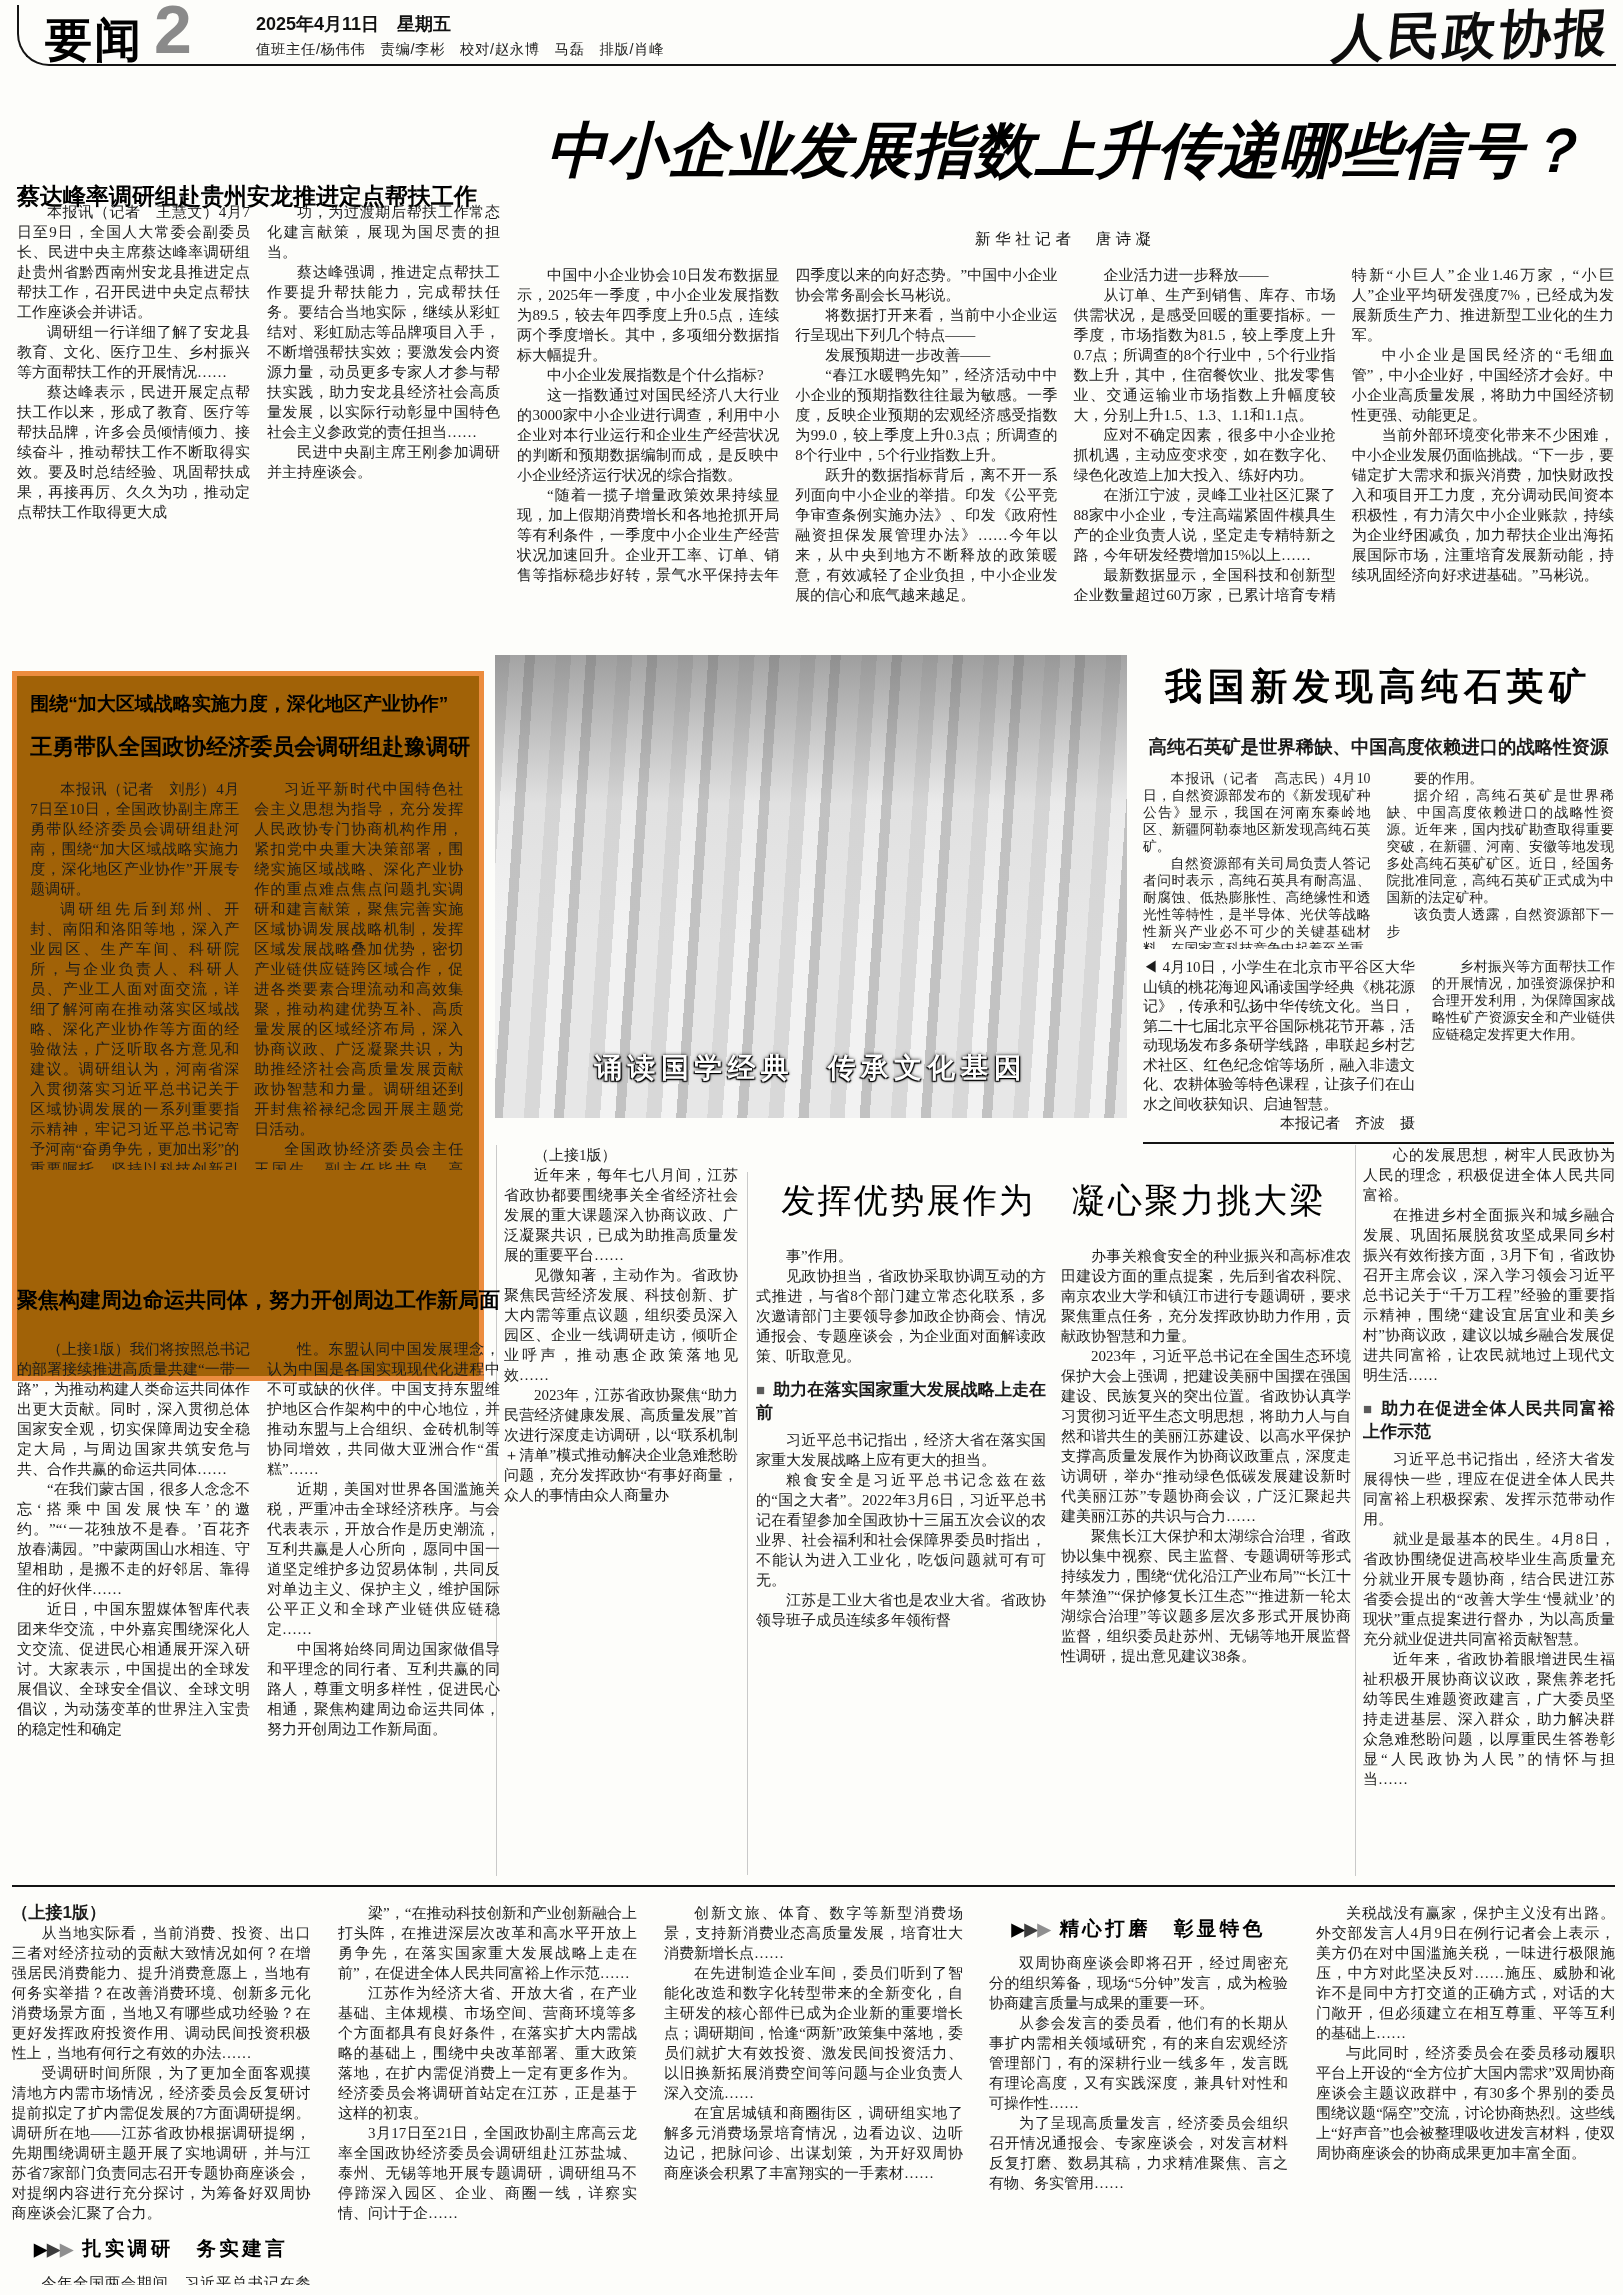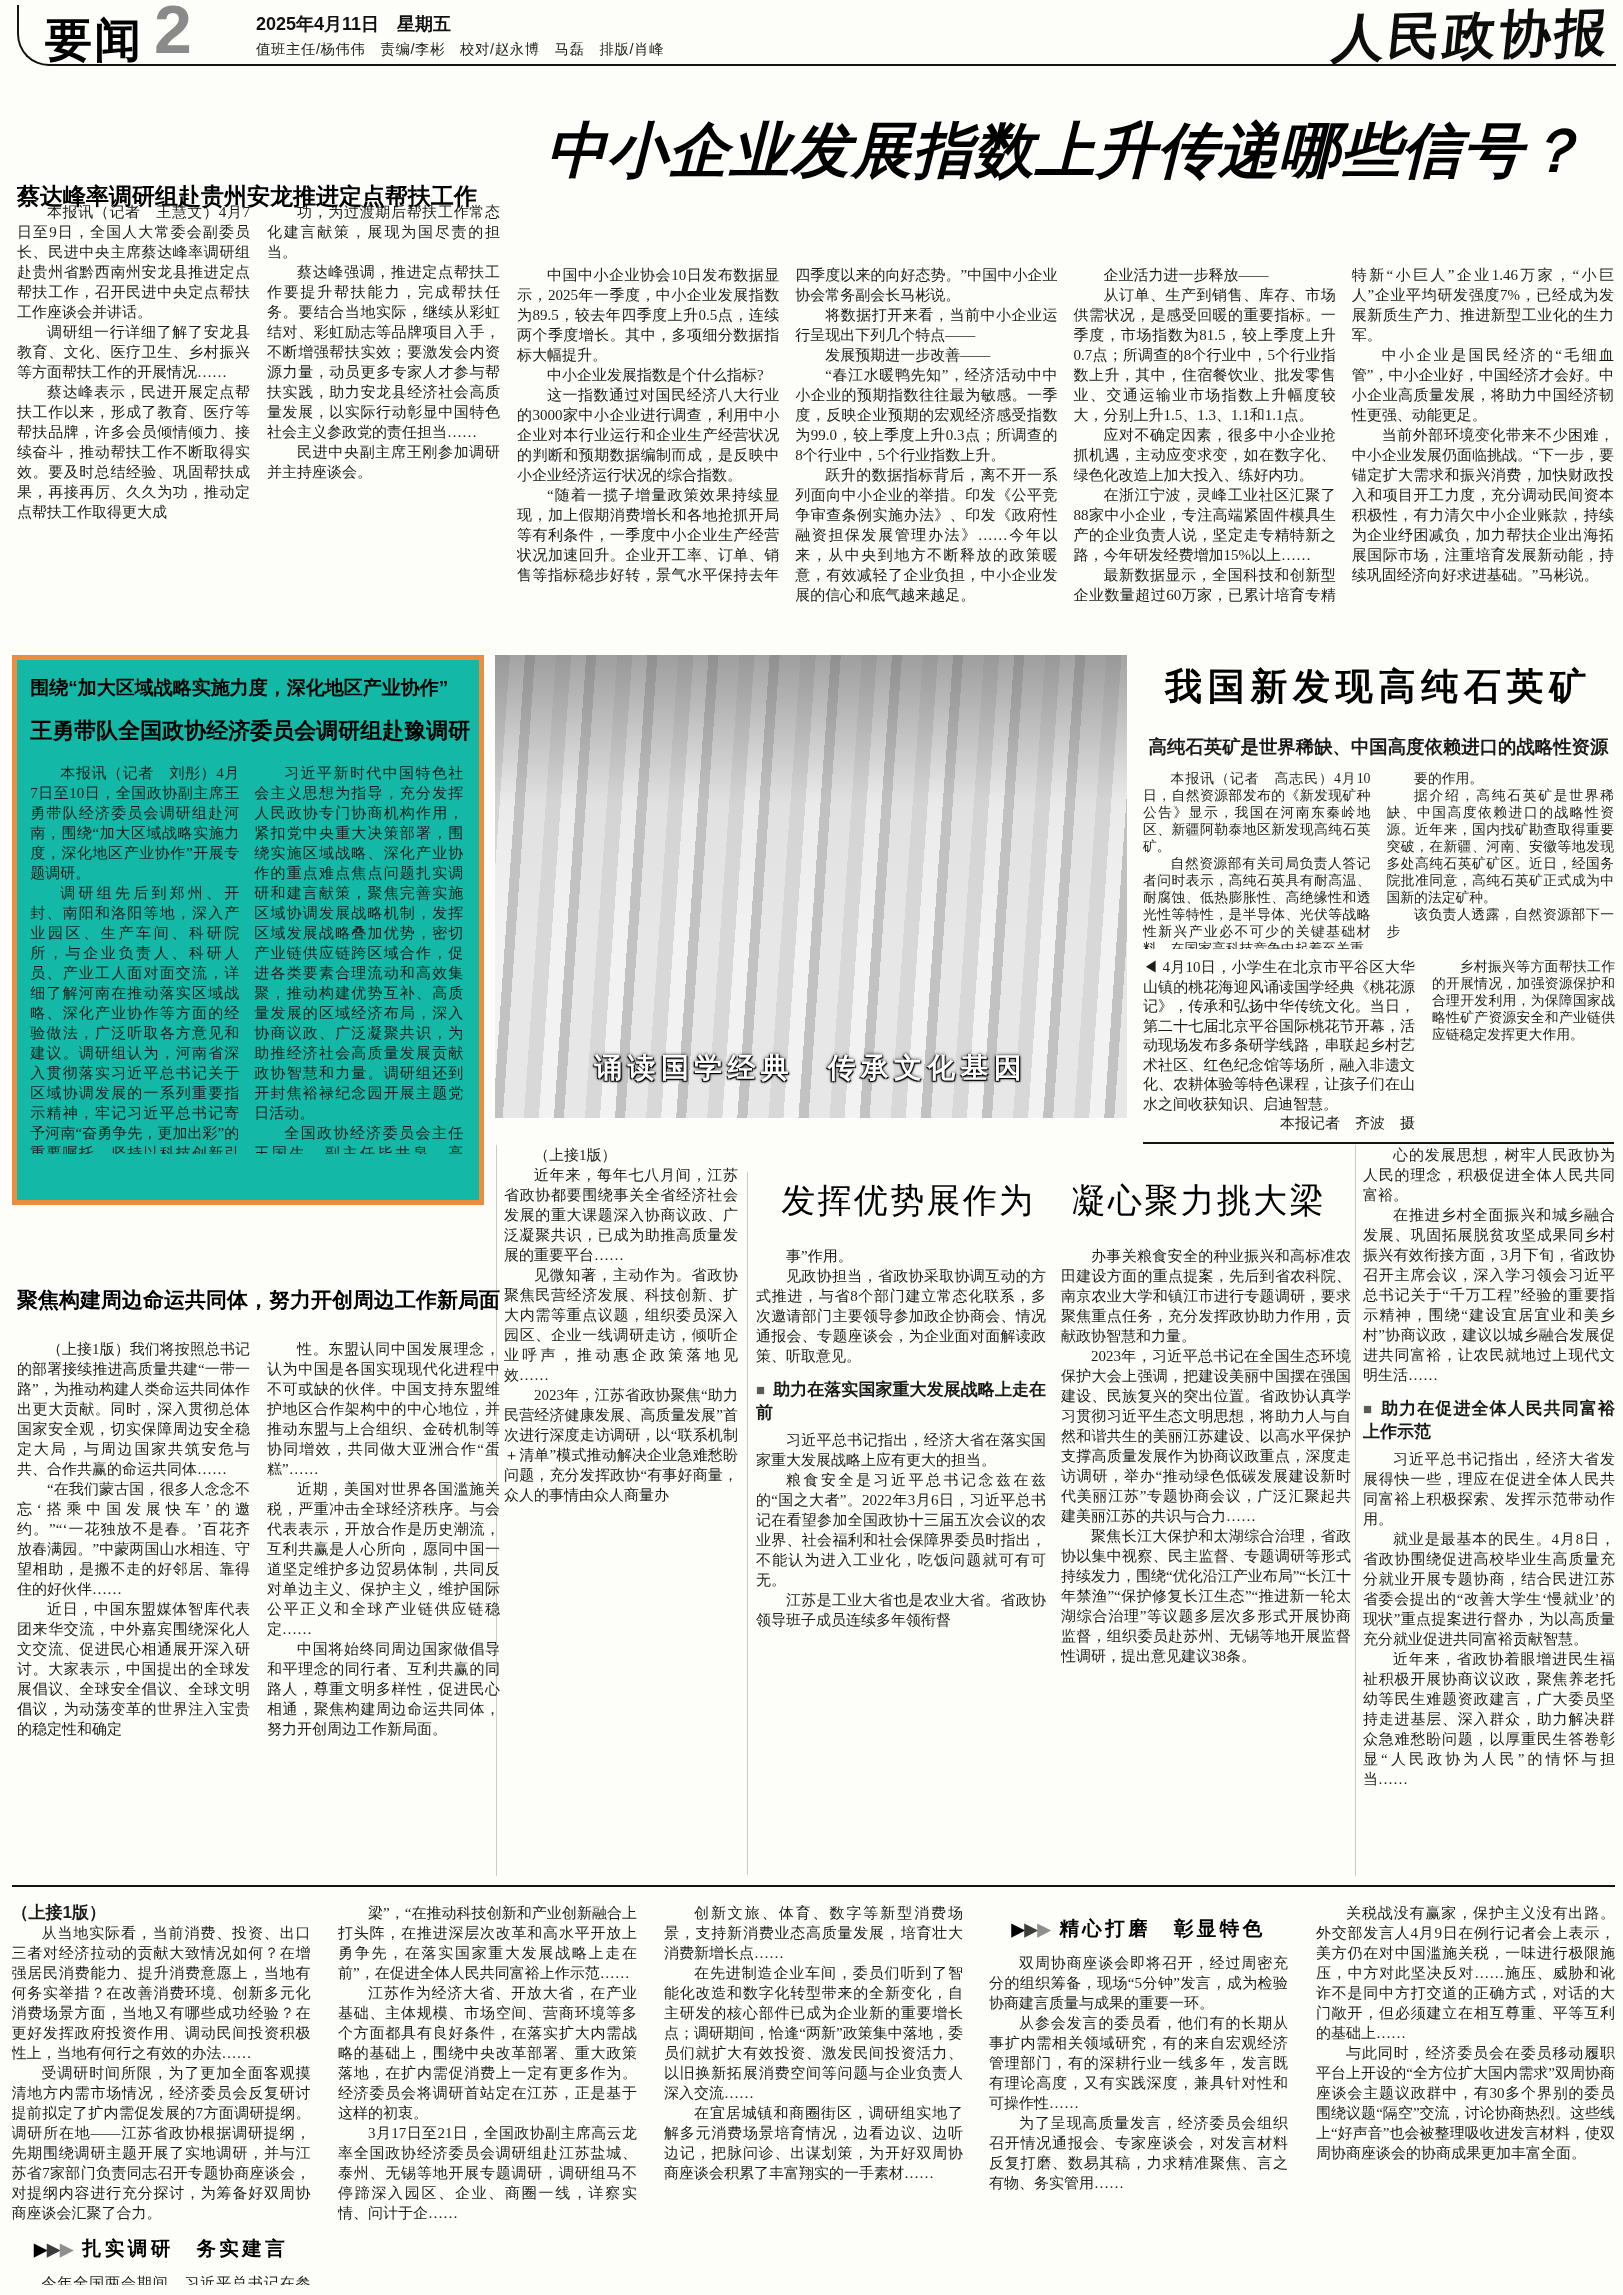--- a/index.html
+++ b/index.html
@@ -47,22 +47,22 @@
   #caida-col1{left:17px;top:202px;width:233px;height:441px;}
   #caida-col2{left:267px;top:202px;width:233px;height:441px;}
   
   #main-headline{left:517px;top:114px;width:1097px;text-align:center;
     font-size:60px;line-height:75px;font-weight:900;letter-spacing:1.1px;font-style:italic;}
   #main-byline{left:517px;top:229px;width:1097px;text-align:center;
     font-size:15.5px;letter-spacing:4.6px;color:#111;}
   #main-body{left:517px;top:265px;width:1097px;height:378px;
     column-count:4;column-gap:16px;}
   
-  #wy-box{left:11.5px;top:655px;width:472px;height:550px;box-sizing:border-box;
-    border:5.7px solid #ec8c3e;background:#14b8a6;padding:11.5px 13.8px;}
+  #wy-box{left:11.5px;top:671px;width:472px;height:710px;box-sizing:border-box;
+    border:5.7px solid #ec8c3e;background:#a16207;padding:11.5px 13.8px;}
   #wy-kicker{font-family:"Liberation Sans",sans-serif;font-weight:bold;
     font-size:19px;margin:3.4px 0 15px 0;color:#000;}
   #wy-headline{font-family:"Liberation Sans",sans-serif;font-weight:900;
     font-size:22px;letter-spacing:0;margin:0 0 17px 0;color:#000;white-space:nowrap;}
   #wy-cols{display:flex;gap:15px;height:391px;}
   #wy-cols .wcol{width:209px;height:100%;}
   
   #photo{left:495px;top:655px;width:632px;height:463px;overflow:hidden;
     background:
       linear-gradient(180deg, rgba(110,110,110,.6), rgba(190,190,190,.15) 32%, rgba(240,240,240,0) 62%),
@@ -120,20 +120,21 @@
       <p>调研组一行详细了解了安龙县教育、文化、医疗卫生、乡村振兴等方面帮扶工作的开展情况……</p>
       <p>蔡达峰表示，民进开展定点帮扶工作以来，形成了教育、医疗等帮扶品牌，许多会员倾情倾力、接续奋斗，推动帮扶工作不断取得实效。要及时总结经验、巩固帮扶成果，再接再厉、久久为功，推动定点帮扶工作取得更大成</p>
     </div>
   <div class="abs cols" id="caida-col2">
       <p>功，为过渡期后帮扶工作常态化建言献策，展现为国尽责的担当。</p>
       <p>蔡达峰强调，推进定点帮扶工作要提升帮扶能力，完成帮扶任务。要结合当地实际，继续从彩虹结对、彩虹励志等品牌项目入手，不断增强帮扶实效；要激发会内资源力量，动员更多专家人才参与帮扶实践，助力安龙县经济社会高质量发展，以实际行动彰显中国特色社会主义参政党的责任担当……</p>
       <p>民进中央副主席王刚参加调研并主持座谈会。</p>
     </div>
 
   <div class="abs hl serifhl" id="main-headline">中小企业发展指数上升传递哪些信号？</div>
+  <div class="abs" id="main-byline">新华社记者　唐诗凝</div>
   <div class="abs cols" id="main-body">
       <p>中国中小企业协会10日发布数据显示，2025年一季度，中小企业发展指数为89.5，较去年四季度上升0.5点，连续两个季度增长。其中，多项细分数据指标大幅提升。</p>
       <p>中小企业发展指数是个什么指标?</p>
       <p>这一指数通过对国民经济八大行业的3000家中小企业进行调查，利用中小企业对本行业运行和企业生产经营状况的判断和预期数据编制而成，是反映中小企业经济运行状况的综合指数。</p>
       <p>“随着一揽子增量政策效果持续显现，加上假期消费增长和各地抢抓开局等有利条件，一季度中小企业生产经营状况加速回升。企业开工率、订单、销售等指标稳步好转，景气水平保持去年四季度以来的向好态势。”中国中小企业协会常务副会长马彬说。</p>
       <p>将数据打开来看，当前中小企业运行呈现出下列几个特点——</p>
       <p>发展预期进一步改善——</p>
       <p>“春江水暖鸭先知”，经济活动中中小企业的预期指数往往最为敏感。一季度，反映企业预期的宏观经济感受指数为99.0，较上季度上升0.3点；所调查的8个行业中，5个行业指数上升。</p>
       <p>跃升的数据指标背后，离不开一系列面向中小企业的举措。印发《公平竞争审查条例实施办法》、印发《政府性融资担保发展管理办法》……今年以来，从中央到地方不断释放的政策暖意，有效减轻了企业负担，中小企业发展的信心和底气越来越足。</p>
       <p>企业活力进一步释放——</p>

